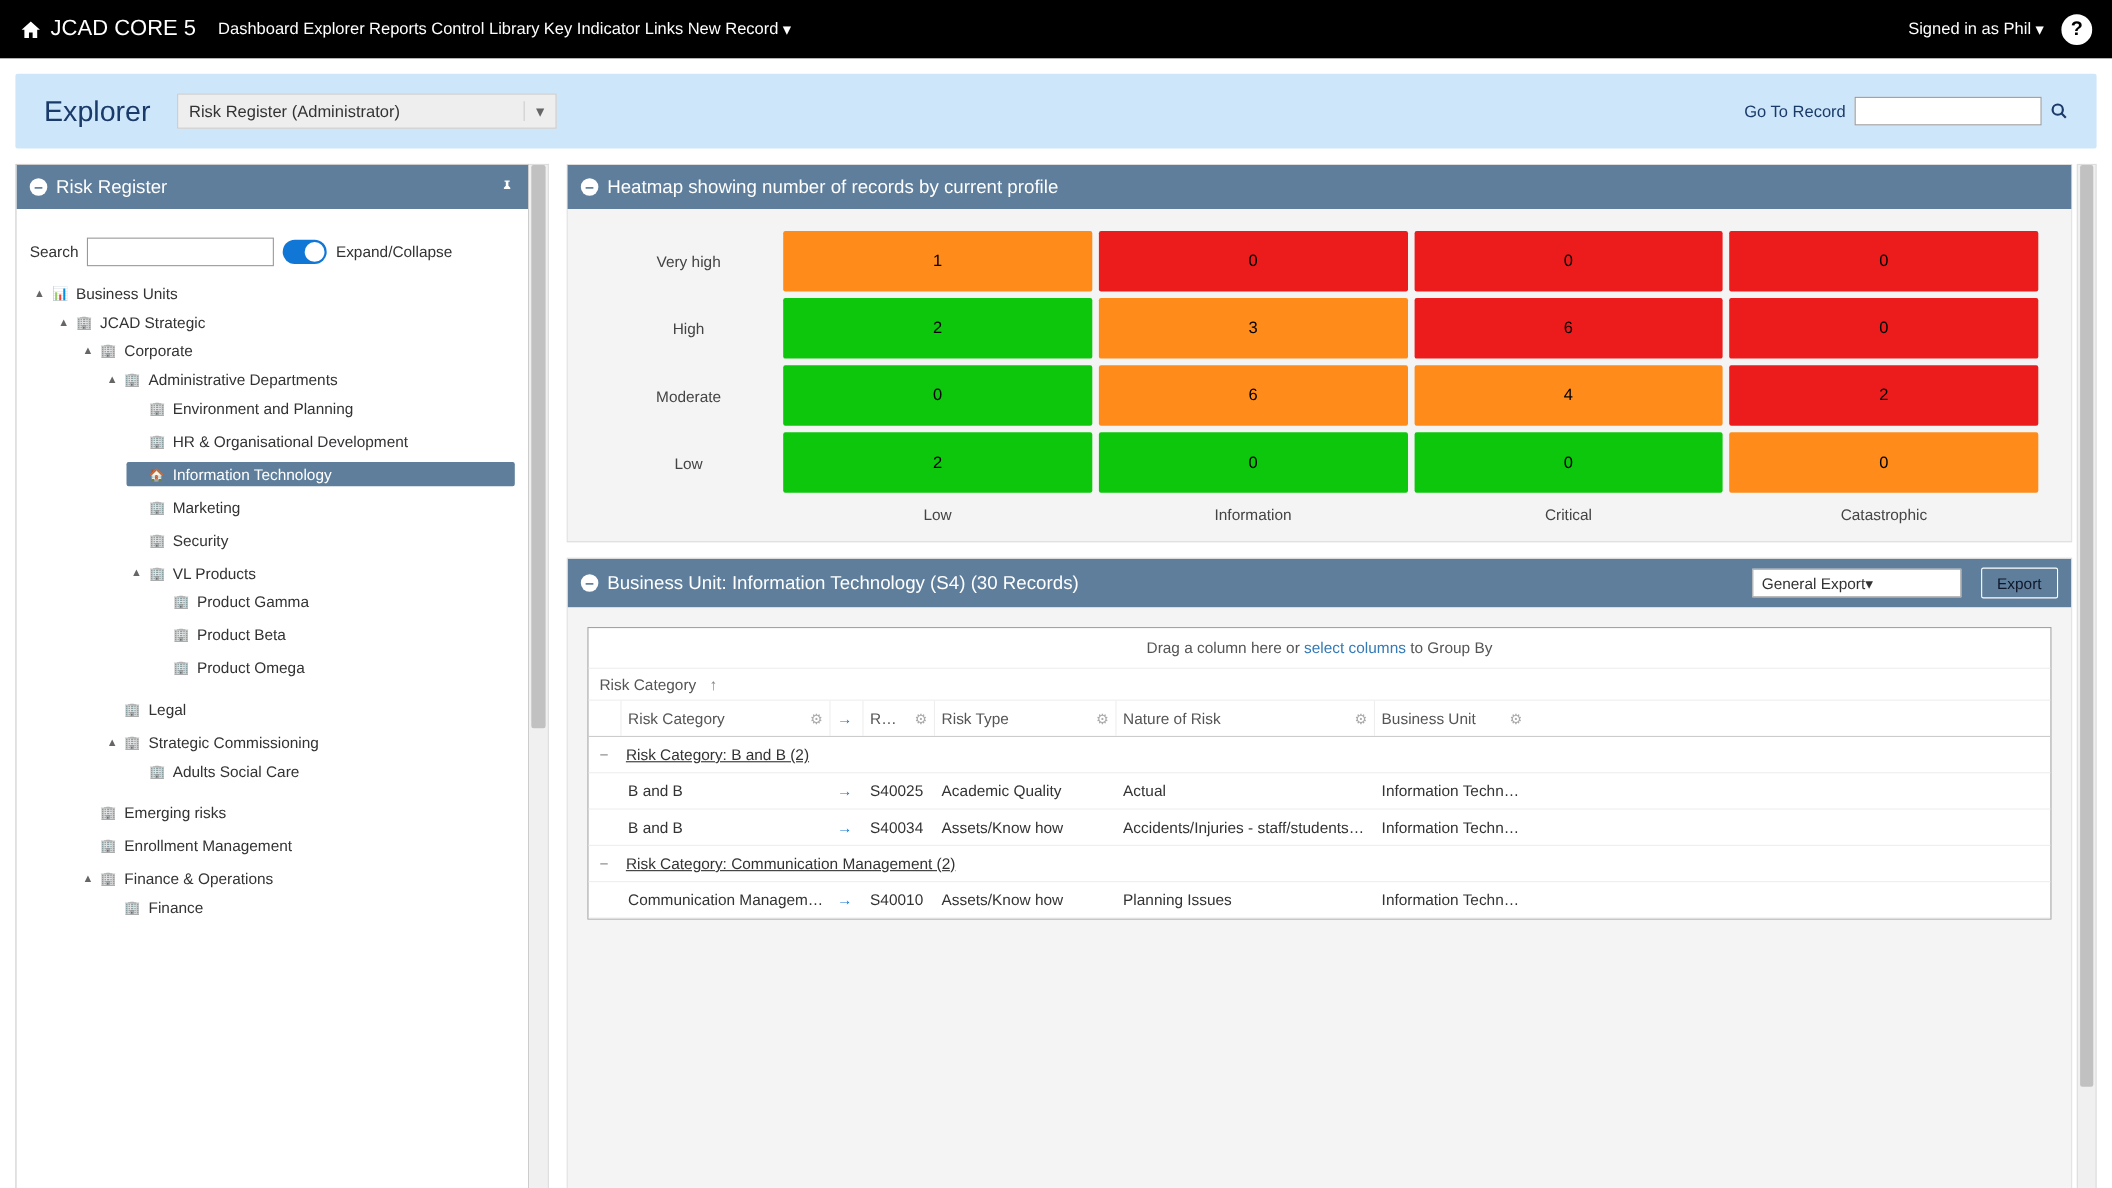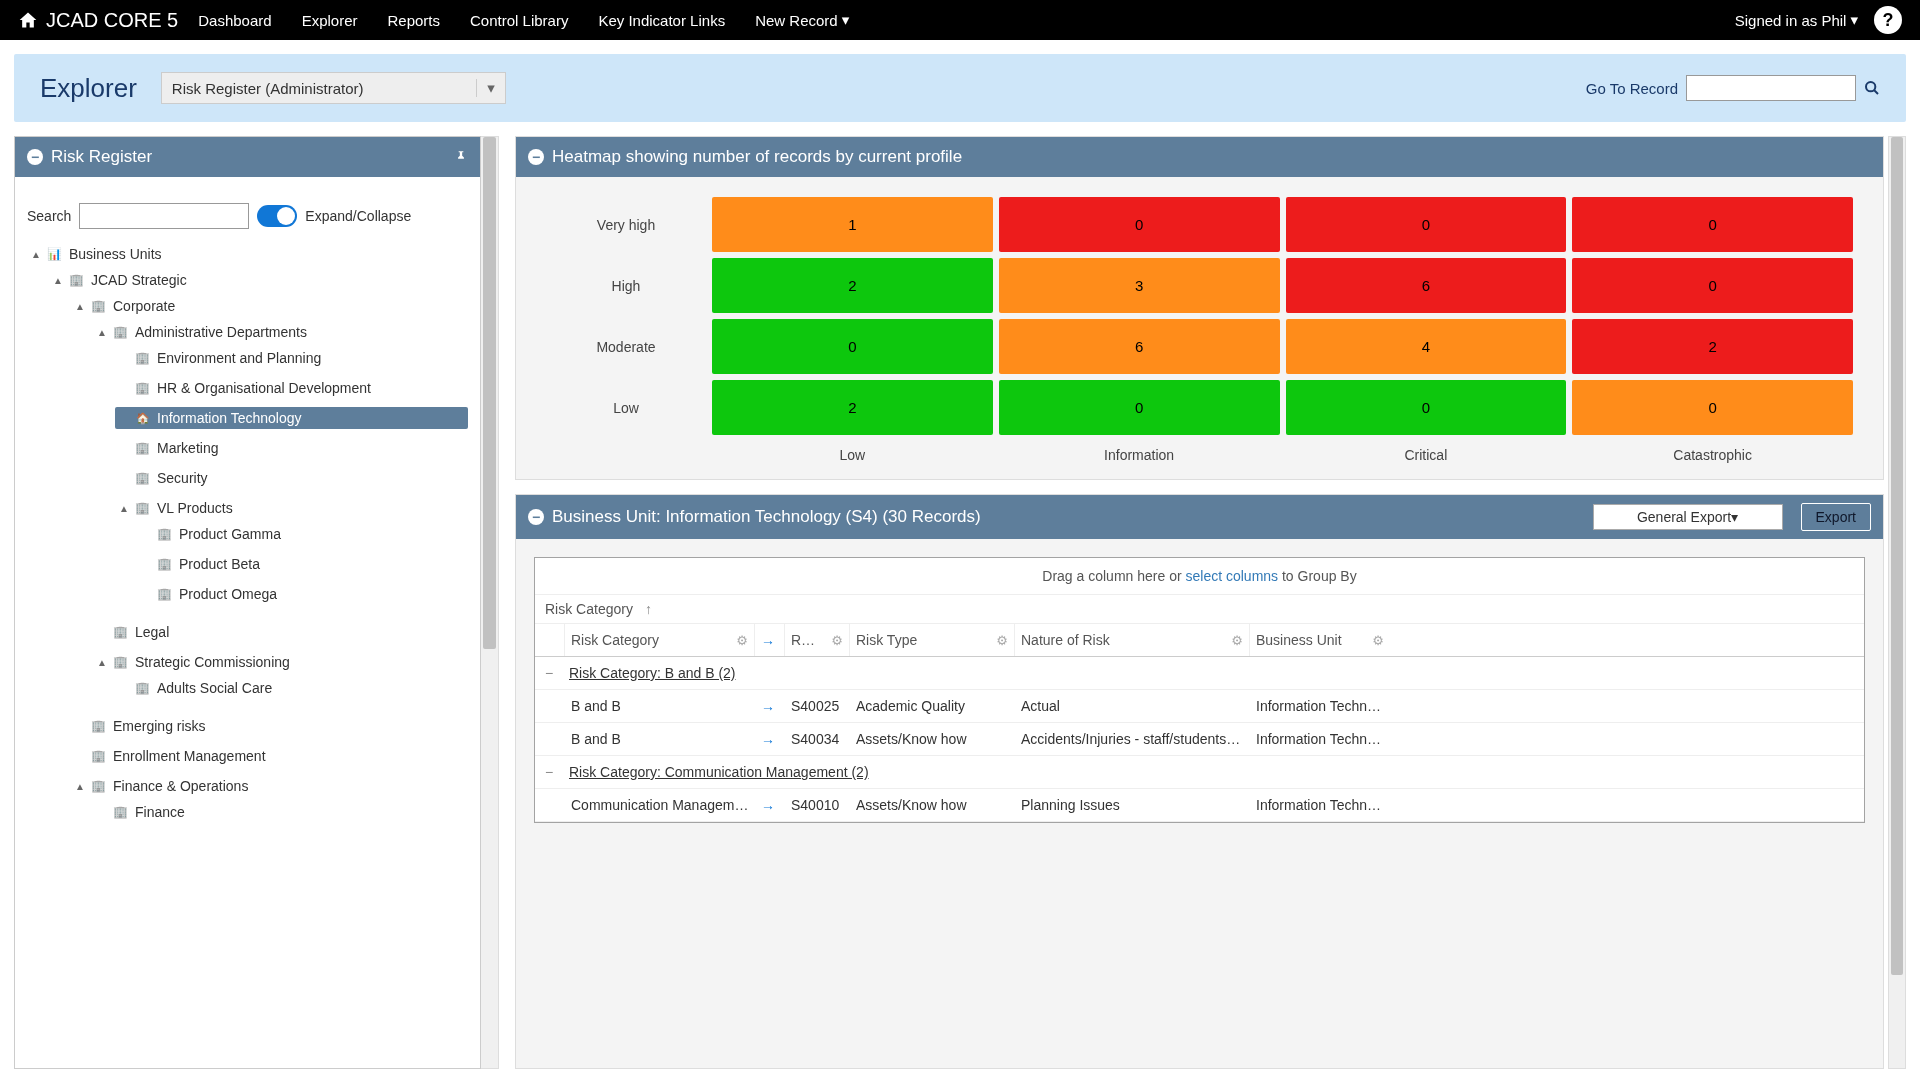--- a/index.html
+++ b/index.html
@@ -1,22 +1,22 @@
 <!DOCTYPE html>
 <html><head>
 <meta charset="utf-8">
 <style>
 * { box-sizing: border-box; margin: 0; padding: 0; }
 body { font-family: "Helvetica Neue", Arial, sans-serif; font-size: 14px; color: #333; background: #fff; }
 
 
-.navbar { background: #000; color: #fff; display: flex; align-items: center; padding: 0 18px; height: 40px; }
+.navbar { background: #000; color: #fff; display: flex; align-items: center; padding: 0 18px; height: 53px; }
 .brand { display: flex; align-items: center; gap: 8px; font-size: 20px; font-weight: 500; margin-right: 20px; }
 .brand-icon { width: 20px; height: 20px; fill: #fff; }
-.nav-links { display: flex; gap: 30px; }
+.nav-links { display: flex; gap: 4px; }
 .nav-link { color: #fff; cursor: pointer; font-size: 15px; display: flex; align-items: center; gap: 4px; }
 .nav-spacer { flex: 1; }
 .signed-in { display: flex; align-items: center; gap: 4px; font-size: 15px; margin-left: 34px; }
 .help-icon { width: 28px; height: 28px; border-radius: 50%; background: #fff; color: #000; display: flex; align-items: center; justify-content: center; font-weight: bold; margin-left: 16px; cursor: pointer; font-size: 18px; }
 
 
 .explorer-bar { background: #cee6f9; margin: 14px; padding: 18px 26px; border-radius: 2px; display: flex; align-items: center; gap: 24px; }
 .explorer-title { font-size: 26px; color: #1a3a6a; font-weight: 400; }
 .select-box { border: 1px solid #ccc; background: #eee; padding: 6px 10px; font-size: 15px; flex: 0 0 auto; width: 345px; display: flex; justify-content: space-between; align-items: center; cursor: pointer; }
 .select-caret { border-left: 1px solid #ccc; padding-left: 10px; color: #666; }
@@ -65,21 +65,21 @@
 .c-green { background: #0dc70d; }
 .c-orange { background: #ff8c1a; }
 .c-red { background: #ed1c1c; }
 .heatmap-collabels { display: grid; grid-template-columns: 160px repeat(4, 1fr); gap: 6px; margin-top: 6px; }
 .heatmap-collabel { text-align: center; color: #444; padding: 6px 0; }
 
 
 .records-panel { border: 1px solid #ddd; background: #f4f4f4; display: flex; flex-direction: column; flex: 1; overflow: hidden; }
 .records-header { background: #5e7e9b; color: #fff; padding: 8px 12px; display: flex; align-items: center; gap: 8px; }
 .records-header .title { font-size: 17px; font-weight: 500; }
-.export-select { margin-left: auto; background: #fff; color: #333; border: 1px solid #aaa; padding: 4px 8px; width: 190px; display: flex; justify-content: center; cursor: pointer; }
+.export-select { margin-left: auto; background: #fff; color: #333; border: 1px solid #aaa; padding: 4px 8px; width: 190px; display: flex; justify-content: flex-start; cursor: pointer; }
 .export-btn { border: 1px solid #fff; color: #0f172a; padding: 5px 14px; cursor: pointer; margin-left: 10px; border-radius: 2px; }
 .records-body { padding: 18px; overflow-y: auto; flex: 1; }
 .records-table { background: #fff; border: 1px solid #a3a3a3; }
 .groupby-row { text-align: center; padding: 10px; color: #555; border-bottom: 1px solid #eee; }
 .groupby-link { color: #337ab7; cursor: pointer; }
 .sort-row { display: flex; align-items: center; gap: 12px; padding: 6px 10px; border-bottom: 1px solid #eee; color: #555; }
 .sort-arrow { color: #888; }
 .thead-row { display: grid; grid-template-columns: 30px 190px 30px 65px 165px 235px 140px; border-bottom: 1px solid #ccc; }
 .th { padding: 8px 6px; color: #555; display: flex; align-items: center; justify-content: space-between; border-right: 1px solid #eee; }
 .th:last-child { border-right: none; }

